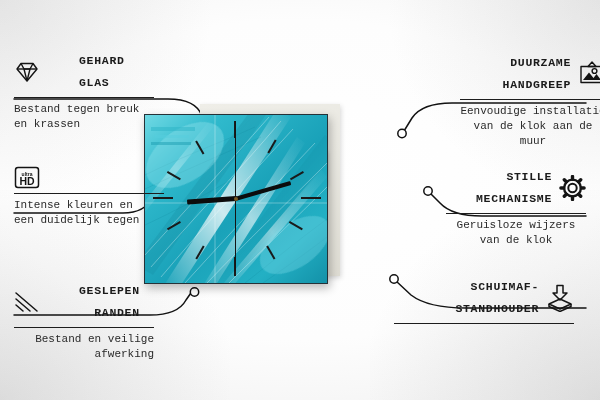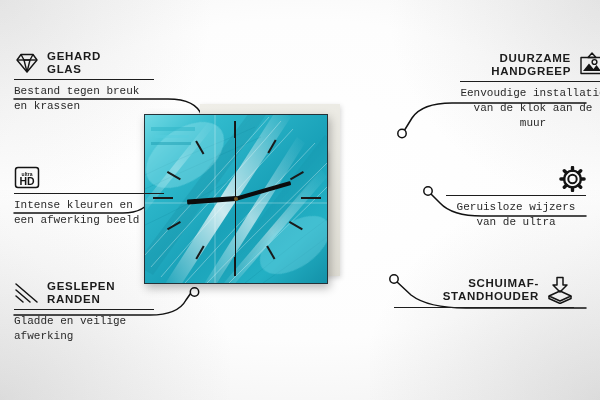--- a/index.html
+++ b/index.html
@@ -21,24 +21,25 @@
   .cs-bl{left:0;bottom:0;width:230px;height:210px;
     background:radial-gradient(ellipse at 0% 100%, rgba(150,150,150,.24) 0%, rgba(200,200,200,0) 74%);}
   .cs-br{right:0;bottom:0;width:230px;height:210px;
     background:radial-gradient(ellipse at 100% 100%, rgba(150,150,150,.24) 0%, rgba(200,200,200,0) 74%);}
 
   
   .feature{position:absolute;}
   .f-head{display:flex;align-items:center;gap:7px;}
   .f-head.right{flex-direction:row-reverse;}
   .f-title{
-    font-family:Liberation Sans, sans-serif;
-    font-weight:bold;font-size:11.5px;line-height:13px;
+    font-family:Liberation Mono, monospace;
+    font-weight:bold;font-size:11.5px;line-height:22px;
     letter-spacing:.7px;color:#1b1b1b;text-transform:uppercase;
     white-space:pre-line;
+    margin-left:32px;
   }
   .feature.right .f-title{text-align:right;}
   .rule{height:1.2px;background:#1d1d1d;margin:3px 0 4px 0;}
   .f-desc{
     font-family:Liberation Mono, monospace;
     font-size:11px;line-height:15px;color:#2a2a2a;white-space:pre-line;
   }
   .feature.right .f-desc{text-align:center;}
   .icon{flex:0 0 auto;display:block;}
 
@@ -253,37 +254,37 @@
   <div class="feature" style="left:14px;top:165px;width:150px;">
     <div class="f-head">
       <svg class="icon" width="26" height="25" viewBox="0 0 26 25">
         <rect x="1.5" y="2.5" width="23" height="20" rx="2.5" fill="none" stroke="#141414" stroke-width="1.5"></rect>
         <text x="13" y="10.6" font-family="Liberation Sans, sans-serif" font-size="5" font-weight="bold" text-anchor="middle" fill="#141414">ultra</text>
         <text x="13" y="20" font-family="Liberation Sans, sans-serif" font-size="10.5" font-weight="bold" text-anchor="middle" fill="#141414">HD</text>
       </svg>
     </div>
     <div class="rule"></div>
     <div class="f-desc">Intense kleuren en
-een afwerking beeld</div>
-  </div>
-
-  <div class="feature" style="left:14px;top:280px;width:140px;">
+een duidelijk tegen</div>
+  </div>
+
+  <div class="feature" style="left:14px;top:280px;width:140px;text-align:right;">
     <div class="f-head">
       <svg class="icon" width="26" height="24" viewBox="0 0 26 24">
         <g stroke="#141414" stroke-width="1.5" stroke-linecap="round">
           <line x1="2" y1="3" x2="23" y2="21"></line>
           <line x1="2" y1="9" x2="16" y2="21"></line>
           <line x1="2" y1="15" x2="9" y2="21"></line>
         </g>
       </svg>
       <div class="f-title">GESLEPEN
 RANDEN</div>
     </div>
     <div class="rule"></div>
-    <div class="f-desc">Gladde en veilige afwerking</div>
+    <div class="f-desc">Bestand en veilige afwerking</div>
   </div>
 
   <div class="feature right" style="left:460px;top:52px;width:146px;">
     <div class="f-head right">
       <svg class="icon" width="28" height="26" viewBox="0 0 28 26">
         <g fill="none" stroke="#141414" stroke-width="1.4" stroke-linejoin="round">
           <path d="M14,1 L10,5.5 L18,5.5 Z"></path>
           <rect x="3" y="5.5" width="22" height="16"></rect>
           <path d="M5,19 L11,11.5 L15.5,17 L18.5,13 L23,19 Z" fill="#141414" stroke="none"></path>
           <circle cx="16.5" cy="10" r="2.4"></circle>
@@ -302,24 +303,26 @@
       <svg class="icon" width="27" height="26" viewBox="0 0 27 26">
         <g fill="none" stroke="#141414" stroke-width="2">
           <circle cx="13.5" cy="13" r="4.2"></circle>
           <path d="M13.5,1.5 L13.5,4.2 M13.5,21.8 L13.5,24.5
                    M1.9,13 L4.7,13 M22.3,13 L25.1,13
                    M5.3,4.8 L7.3,6.8 M19.7,19.2 L21.7,21.2
                    M21.7,4.8 L19.7,6.8 M7.3,19.2 L5.3,21.2" stroke-linecap="round" stroke-width="3.4"></path>
           <circle cx="13.5" cy="13" r="8.4" stroke-width="2.4"></circle>
         </g>
       </svg>
+      <div class="f-title">STILLE
+MECHANISME</div>
     </div>
     <div class="rule"></div>
     <div class="f-desc">Geruisloze wijzers
-van de ultra</div>
+van de klok</div>
   </div>
 
   <div class="feature right" style="left:394px;top:276px;width:180px;">
     <div class="f-head right">
       <svg class="icon" width="28" height="28" viewBox="0 0 28 28">
         <g fill="none" stroke="#141414" stroke-width="1.5" stroke-linejoin="round">
           <path d="M11,1.5 L17,1.5 L17,9 L21,9 L14,16 L7,9 L11,9 Z"></path>
           <path d="M14,15 L25,20 L14,25 L3,20 Z"></path>
           <path d="M3,20 L3,22.5 L14,27.5 L25,22.5 L25,20"></path>
         </g>

